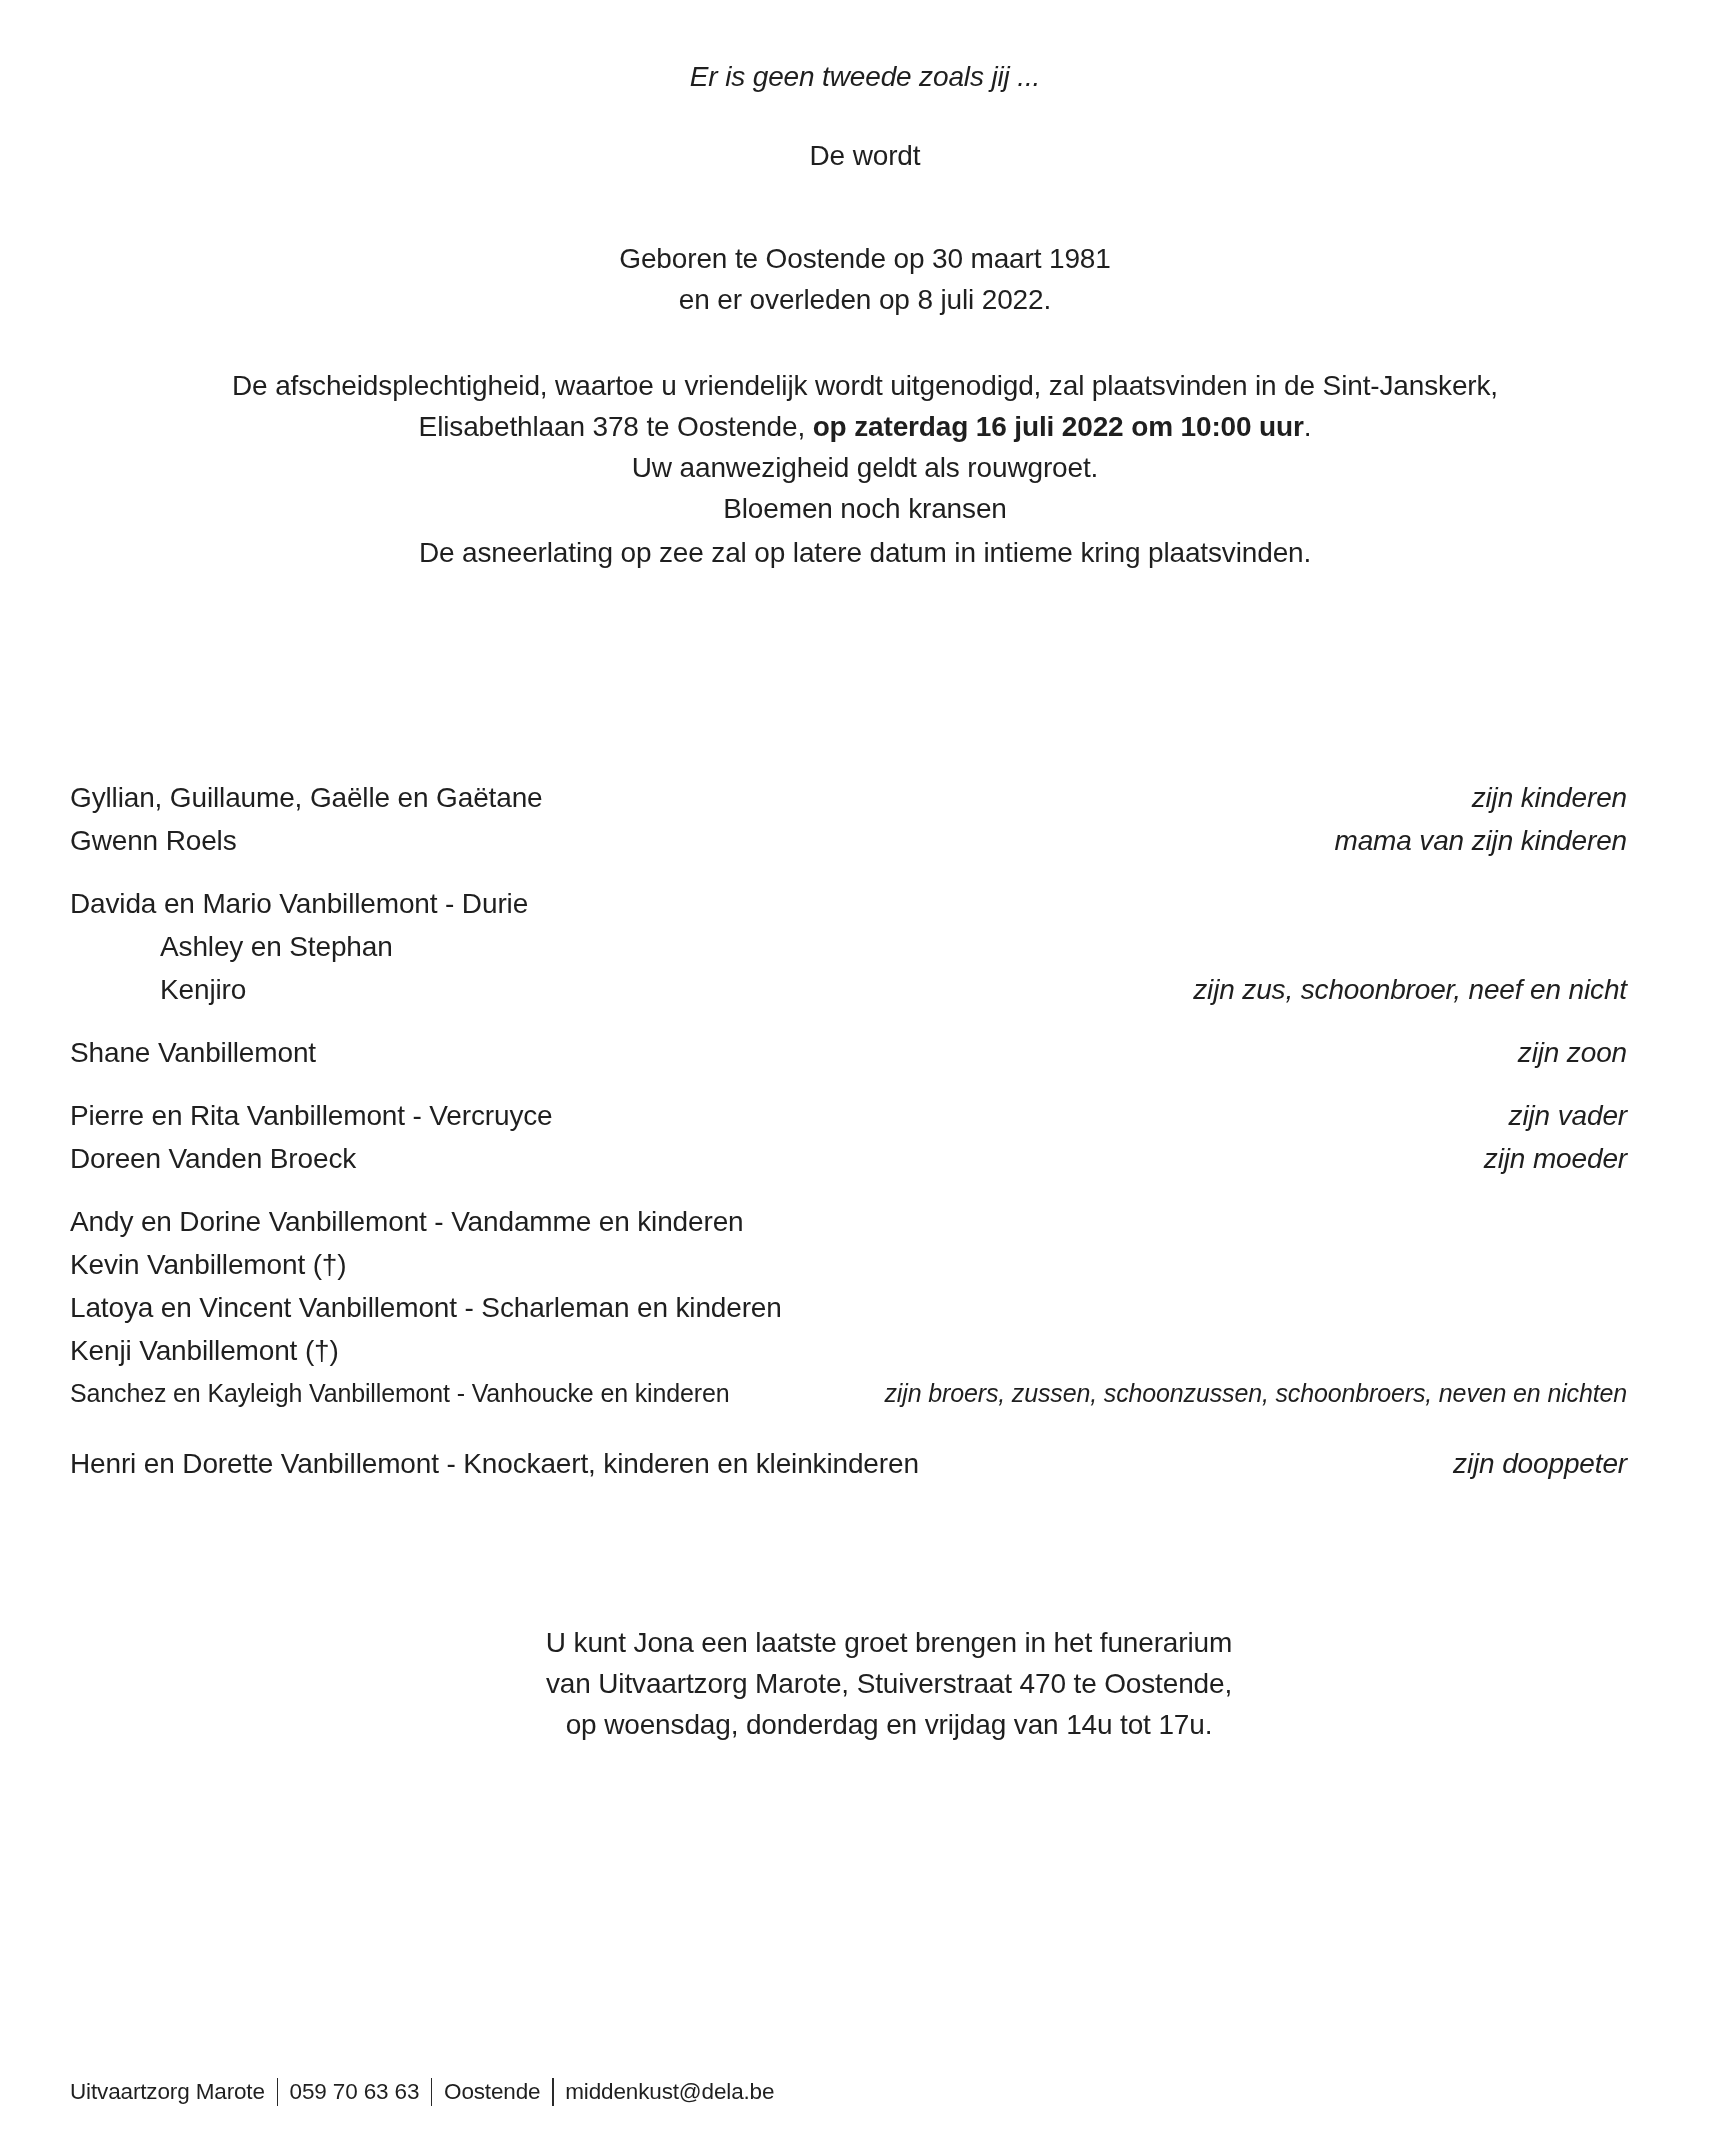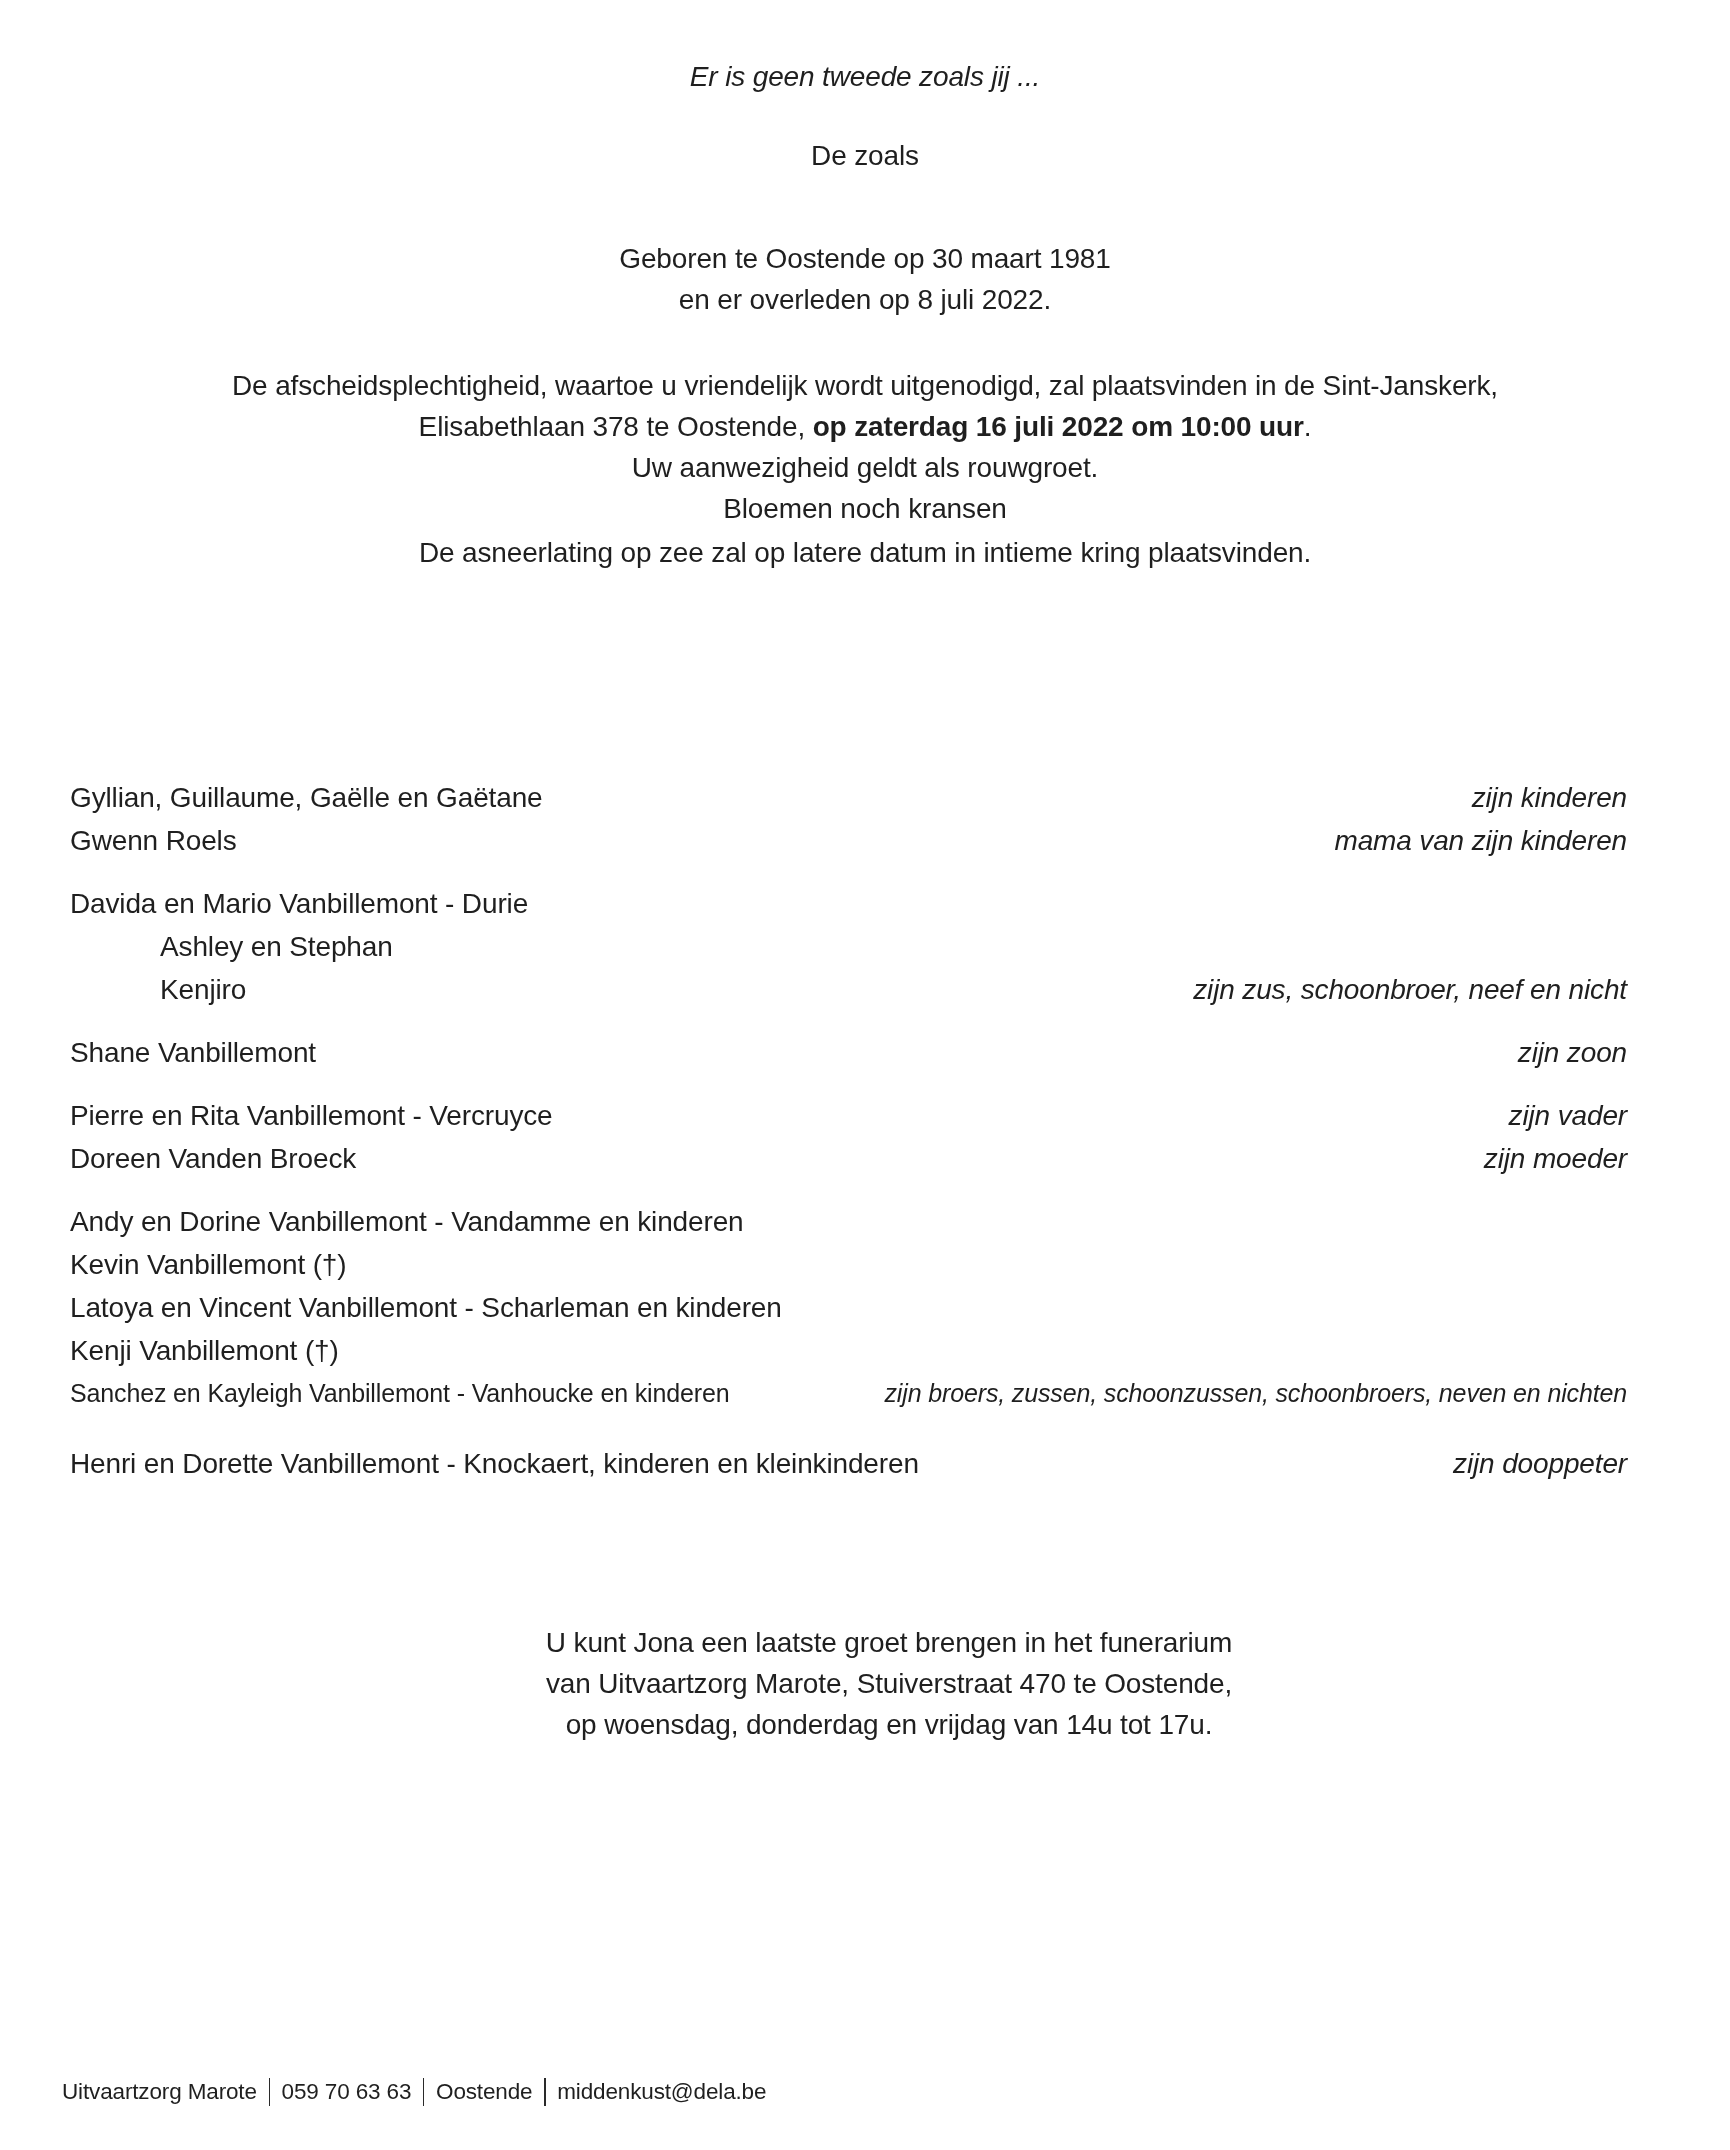--- a/index.html
+++ b/index.html
@@ -55,39 +55,39 @@
   .visitation { position: absolute; top: 1622px; left: 0; right: 0; text-align: center; margin-left: 48px; }
   .vline { font-size: 28px; line-height: 41px; }
 
   
   .contact { position: absolute; top: 1842px; left: 70px; right: 103px; text-align: left; }
   .cline { font-size: 28px; line-height: 41px; }
   .online { margin-top: 13.5px; }
 
   
   .footer {
-    position: absolute; top: 2077px; left: 62px; right: 103px;
+    position: absolute; top: 2077px; left: 70px; right: 103px;
     font-size: 22.5px; line-height: 29px;
     display: flex; align-items: center;
   }
   .fsep {
     display: inline-block;
     width: 1.4px; height: 28px;
     background: #2a2a2a;
     margin: 0 11.7px;
   }
 </style>
 </head>
 <body>
 
 <div class="page">
 
   <div class="head">
     <div class="quote">Er is geen tweede zoals jij ...</div>
-    <div class="salutation">De zoals</div>
+    <div class="salutation">De wordt</div>
     <div class="hline birth">Geboren te Oostende op 30 maart 1981</div>
     <div class="hline">en er overleden op 8 juli 2022.</div>
     <div class="hline cer1">De afscheidsplechtigheid, waartoe u vriendelijk wordt uitgenodigd, zal plaatsvinden in de Sint-Janskerk,</div>
     <div class="hline"><span>Elisabethlaan 378 te Oostende, </span><strong>op zaterdag 16 juli 2022 om 10:00 uur</strong><span>.</span></div>
     <div class="hline">Uw aanwezigheid geldt als rouwgroet.</div>
     <div class="hline">Bloemen noch kransen</div>
     <div class="hline strew">De asneerlating op zee zal op latere datum in intieme kring plaatsvinden.</div>
   </div>
 
   <div class="memorial">

